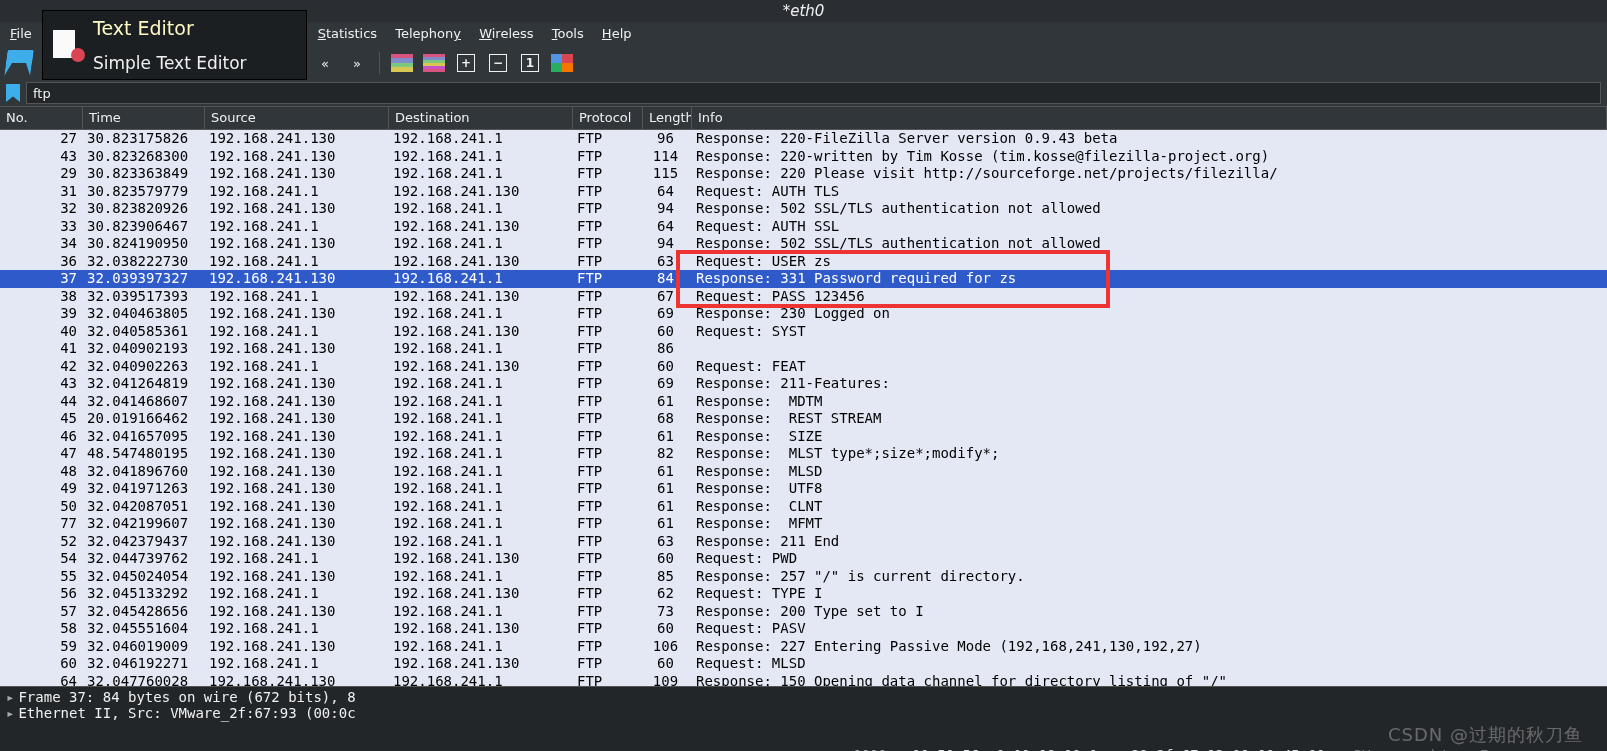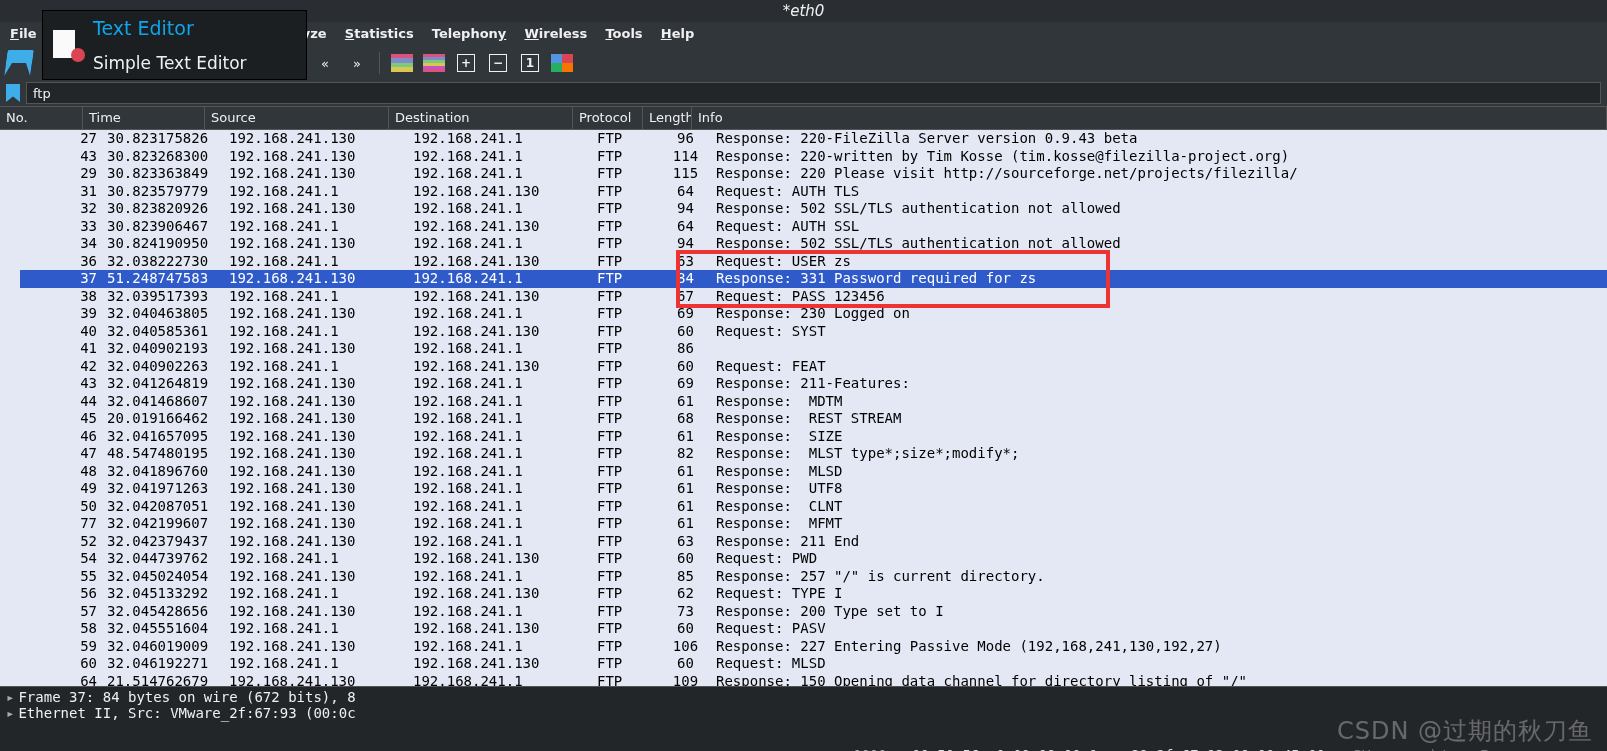--- a/index.html
+++ b/index.html
@@ -34,30 +34,30 @@
   margin: 0 10px;
   position: relative;
 }
 .task-tooltip .ticon .page {
   width: 22px; height: 28px; background: #fafafa; position: absolute;
 }
 .task-tooltip .ticon .no {
   position: absolute; width: 14px; height: 14px; border-radius: 50%;
   background: #da4453; right: -2px; bottom: -2px;
 }
-.task-tooltip .tt-text .ln1 { font-size: 19px; font-weight: 500; color: #0ea5e9; }
+.task-tooltip .tt-text .ln1 { font-size: 19px; font-weight: 500; color: #fef9c3; }
 .task-tooltip .tt-text .ln2 { font-size: 17px; color: #eff0f1; margin-top: 14px;}
 .menubar {
   height: 24px; line-height: 24px;
   background: #31363b;
   color: #eff0f1;
   padding-left: 10px;
   font-size: 13px;
 }
-.menubar span { margin-right: 14px; cursor: default; font-weight: bold; }
+.menubar span { margin-right: 14px; cursor: default; }
 .menubar span u { text-decoration: underline; }
 .toolbar {
   height: 34px;
   background: #31363b;
   display: flex; align-items: center;
   padding: 0 6px;
 }
 .toolbar .fin {
   width: 26px; height: 26px;
   border-top: 13px solid #3daee9;
@@ -122,21 +122,20 @@
   background: #e3e8f4;
   color: #000;
   font-family: "DejaVu Sans Mono","Liberation Mono",monospace;
   font-size: 14px;
   position: relative;
 }
 .row {
   height: 17.5px; line-height: 17.5px;
   display:flex;
   white-space: pre;
-  margin-left: 20px;
 }
 .row.sel { background: #2f5ac9; color: #fff; }
 .row .cell { overflow: hidden; }
 .c-no   { width: 83px; text-align: right; padding-right:6px;}
 .c-time { width: 122px; padding-left:4px;}
 .c-src  { width: 184px; padding-left:4px;}
 .c-dst  { width: 184px; padding-left:4px;}
 .c-proto{ width: 70px;  padding-left:4px;}
 .c-len  { width: 49px;  text-align: center; padding-right:4px;}
 .c-info { flex:1; padding-left:4px;}
@@ -160,23 +159,23 @@
 .hexpane {
   position:absolute; right:0; bottom:0; height:38px; width:760px;
   background:#232629;color:#777;
   font-family:"DejaVu Sans Mono",monospace;font-size:14px;
   white-space:pre; padding:2px 6px;
 }
 .hexpane .grp1{color:#aaa}
 .hexpane .grp2{color:#ddd}
 .hexpane .asc{color:#777;margin-left:20px;}
 .watermark {
-  position:absolute; right:14px; bottom:4px;
+  position:absolute; right:24px; bottom:4px;
   color:rgba(230,230,230,0.35);
-  font-size:24px;
+  font-size:18px;
   font-family:"DejaVu Sans",sans-serif;
   letter-spacing:1px;
   z-index:200;
 }
 </style>
 </head>
 <body>
 
 <div class="titlebar">*eth0</div>
 
@@ -257,21 +256,21 @@
 <div class="packet-list" id="packet-list">
   <div class="highlight-box" style="top:120px;left:676px;width:434px;height:58px;"></div>
 <div class="row"><div class="cell c-no">27</div><div class="cell c-time">30.823175826</div><div class="cell c-src">192.168.241.130</div><div class="cell c-dst">192.168.241.1</div><div class="cell c-proto">FTP</div><div class="cell c-len">96</div><div class="cell c-info">Response: 220-FileZilla Server version 0.9.43 beta</div></div>
     <div class="row"><div class="cell c-no">43</div><div class="cell c-time">30.823268300</div><div class="cell c-src">192.168.241.130</div><div class="cell c-dst">192.168.241.1</div><div class="cell c-proto">FTP</div><div class="cell c-len">114</div><div class="cell c-info">Response: 220-written by Tim Kosse (tim.kosse@filezilla-project.org)</div></div>
     <div class="row"><div class="cell c-no">29</div><div class="cell c-time">30.823363849</div><div class="cell c-src">192.168.241.130</div><div class="cell c-dst">192.168.241.1</div><div class="cell c-proto">FTP</div><div class="cell c-len">115</div><div class="cell c-info">Response: 220 Please visit http://sourceforge.net/projects/filezilla/</div></div>
     <div class="row"><div class="cell c-no">31</div><div class="cell c-time">30.823579779</div><div class="cell c-src">192.168.241.1</div><div class="cell c-dst">192.168.241.130</div><div class="cell c-proto">FTP</div><div class="cell c-len">64</div><div class="cell c-info">Request: AUTH TLS</div></div>
     <div class="row"><div class="cell c-no">32</div><div class="cell c-time">30.823820926</div><div class="cell c-src">192.168.241.130</div><div class="cell c-dst">192.168.241.1</div><div class="cell c-proto">FTP</div><div class="cell c-len">94</div><div class="cell c-info">Response: 502 SSL/TLS authentication not allowed</div></div>
     <div class="row"><div class="cell c-no">33</div><div class="cell c-time">30.823906467</div><div class="cell c-src">192.168.241.1</div><div class="cell c-dst">192.168.241.130</div><div class="cell c-proto">FTP</div><div class="cell c-len">64</div><div class="cell c-info">Request: AUTH SSL</div></div>
     <div class="row"><div class="cell c-no">34</div><div class="cell c-time">30.824190950</div><div class="cell c-src">192.168.241.130</div><div class="cell c-dst">192.168.241.1</div><div class="cell c-proto">FTP</div><div class="cell c-len">94</div><div class="cell c-info">Response: 502 SSL/TLS authentication not allowed</div></div>
     <div class="row"><div class="cell c-no">36</div><div class="cell c-time">32.038222730</div><div class="cell c-src">192.168.241.1</div><div class="cell c-dst">192.168.241.130</div><div class="cell c-proto">FTP</div><div class="cell c-len">63</div><div class="cell c-info">Request: USER zs</div></div>
-    <div class="row sel"><div class="cell c-no">37</div><div class="cell c-time">51.248747583</div><div class="cell c-src">192.168.241.130</div><div class="cell c-dst">192.168.241.1</div><div class="cell c-proto">FTP</div><div class="cell c-len">84</div><div class="cell c-info">Response: 331 Password required for zs</div></div>
+    <div class="row sel"><div class="cell c-no">37</div><div class="cell c-time">32.039397327</div><div class="cell c-src">192.168.241.130</div><div class="cell c-dst">192.168.241.1</div><div class="cell c-proto">FTP</div><div class="cell c-len">84</div><div class="cell c-info">Response: 331 Password required for zs</div></div>
     <div class="row"><div class="cell c-no">38</div><div class="cell c-time">32.039517393</div><div class="cell c-src">192.168.241.1</div><div class="cell c-dst">192.168.241.130</div><div class="cell c-proto">FTP</div><div class="cell c-len">67</div><div class="cell c-info">Request: PASS 123456</div></div>
     <div class="row"><div class="cell c-no">39</div><div class="cell c-time">32.040463805</div><div class="cell c-src">192.168.241.130</div><div class="cell c-dst">192.168.241.1</div><div class="cell c-proto">FTP</div><div class="cell c-len">69</div><div class="cell c-info">Response: 230 Logged on</div></div>
     <div class="row"><div class="cell c-no">40</div><div class="cell c-time">32.040585361</div><div class="cell c-src">192.168.241.1</div><div class="cell c-dst">192.168.241.130</div><div class="cell c-proto">FTP</div><div class="cell c-len">60</div><div class="cell c-info">Request: SYST</div></div>
     <div class="row"><div class="cell c-no">41</div><div class="cell c-time">32.040902193</div><div class="cell c-src">192.168.241.130</div><div class="cell c-dst">192.168.241.1</div><div class="cell c-proto">FTP</div><div class="cell c-len">86</div></div>
     <div class="row"><div class="cell c-no">42</div><div class="cell c-time">32.040902263</div><div class="cell c-src">192.168.241.1</div><div class="cell c-dst">192.168.241.130</div><div class="cell c-proto">FTP</div><div class="cell c-len">60</div><div class="cell c-info">Request: FEAT</div></div>
     <div class="row"><div class="cell c-no">43</div><div class="cell c-time">32.041264819</div><div class="cell c-src">192.168.241.130</div><div class="cell c-dst">192.168.241.1</div><div class="cell c-proto">FTP</div><div class="cell c-len">69</div><div class="cell c-info">Response: 211-Features:</div></div>
     <div class="row"><div class="cell c-no">44</div><div class="cell c-time">32.041468607</div><div class="cell c-src">192.168.241.130</div><div class="cell c-dst">192.168.241.1</div><div class="cell c-proto">FTP</div><div class="cell c-len">61</div><div class="cell c-info">Response:  MDTM</div></div>
     <div class="row"><div class="cell c-no">45</div><div class="cell c-time">20.019166462</div><div class="cell c-src">192.168.241.130</div><div class="cell c-dst">192.168.241.1</div><div class="cell c-proto">FTP</div><div class="cell c-len">68</div><div class="cell c-info">Response:  REST STREAM</div></div>
     <div class="row"><div class="cell c-no">46</div><div class="cell c-time">32.041657095</div><div class="cell c-src">192.168.241.130</div><div class="cell c-dst">192.168.241.1</div><div class="cell c-proto">FTP</div><div class="cell c-len">61</div><div class="cell c-info">Response:  SIZE</div></div>
     <div class="row"><div class="cell c-no">47</div><div class="cell c-time">48.547480195</div><div class="cell c-src">192.168.241.130</div><div class="cell c-dst">192.168.241.1</div><div class="cell c-proto">FTP</div><div class="cell c-len">82</div><div class="cell c-info">Response:  MLST type*;size*;modify*;</div></div>
@@ -280,21 +279,21 @@
     <div class="row"><div class="cell c-no">50</div><div class="cell c-time">32.042087051</div><div class="cell c-src">192.168.241.130</div><div class="cell c-dst">192.168.241.1</div><div class="cell c-proto">FTP</div><div class="cell c-len">61</div><div class="cell c-info">Response:  CLNT</div></div>
     <div class="row"><div class="cell c-no">77</div><div class="cell c-time">32.042199607</div><div class="cell c-src">192.168.241.130</div><div class="cell c-dst">192.168.241.1</div><div class="cell c-proto">FTP</div><div class="cell c-len">61</div><div class="cell c-info">Response:  MFMT</div></div>
     <div class="row"><div class="cell c-no">52</div><div class="cell c-time">32.042379437</div><div class="cell c-src">192.168.241.130</div><div class="cell c-dst">192.168.241.1</div><div class="cell c-proto">FTP</div><div class="cell c-len">63</div><div class="cell c-info">Response: 211 End</div></div>
     <div class="row"><div class="cell c-no">54</div><div class="cell c-time">32.044739762</div><div class="cell c-src">192.168.241.1</div><div class="cell c-dst">192.168.241.130</div><div class="cell c-proto">FTP</div><div class="cell c-len">60</div><div class="cell c-info">Request: PWD</div></div>
     <div class="row"><div class="cell c-no">55</div><div class="cell c-time">32.045024054</div><div class="cell c-src">192.168.241.130</div><div class="cell c-dst">192.168.241.1</div><div class="cell c-proto">FTP</div><div class="cell c-len">85</div><div class="cell c-info">Response: 257 "/" is current directory.</div></div>
     <div class="row"><div class="cell c-no">56</div><div class="cell c-time">32.045133292</div><div class="cell c-src">192.168.241.1</div><div class="cell c-dst">192.168.241.130</div><div class="cell c-proto">FTP</div><div class="cell c-len">62</div><div class="cell c-info">Request: TYPE I</div></div>
     <div class="row"><div class="cell c-no">57</div><div class="cell c-time">32.045428656</div><div class="cell c-src">192.168.241.130</div><div class="cell c-dst">192.168.241.1</div><div class="cell c-proto">FTP</div><div class="cell c-len">73</div><div class="cell c-info">Response: 200 Type set to I</div></div>
     <div class="row"><div class="cell c-no">58</div><div class="cell c-time">32.045551604</div><div class="cell c-src">192.168.241.1</div><div class="cell c-dst">192.168.241.130</div><div class="cell c-proto">FTP</div><div class="cell c-len">60</div><div class="cell c-info">Request: PASV</div></div>
     <div class="row"><div class="cell c-no">59</div><div class="cell c-time">32.046019009</div><div class="cell c-src">192.168.241.130</div><div class="cell c-dst">192.168.241.1</div><div class="cell c-proto">FTP</div><div class="cell c-len">106</div><div class="cell c-info">Response: 227 Entering Passive Mode (192,168,241,130,192,27)</div></div>
     <div class="row"><div class="cell c-no">60</div><div class="cell c-time">32.046192271</div><div class="cell c-src">192.168.241.1</div><div class="cell c-dst">192.168.241.130</div><div class="cell c-proto">FTP</div><div class="cell c-len">60</div><div class="cell c-info">Request: MLSD</div></div>
-    <div class="row"><div class="cell c-no">64</div><div class="cell c-time">21.514762679</div><div class="cell c-src">192.168.241.130</div><div class="cell c-dst">192.168.241.1</div><div class="cell c-proto">FTP</div><div class="cell c-len">109</div><div class="cell c-info">Response: 150 Opening data channel for directory listing of "/"</div></div>
+    <div class="row"><div class="cell c-no">64</div><div class="cell c-time">32.047760028</div><div class="cell c-src">192.168.241.130</div><div class="cell c-dst">192.168.241.1</div><div class="cell c-proto">FTP</div><div class="cell c-len">109</div><div class="cell c-info">Response: 150 Opening data channel for directory listing of "/"</div></div>
   </div>
 
 <div class="details-pane">
   <div class="ln"><span class="tri">▸</span><span>Frame 37: 84 bytes on wire (672 bits), 8</span></div>
   <div class="ln"><span class="tri">▸</span><span>Ethernet II, Src: VMware_2f:67:93 (00:0c</span></div>
 </div>
 
 <div class="hexpane">
   <div><span class="grp1">0000</span>   <span class="grp2">00 50 56 c0 00 08 00 0c</span>   <span class="grp2">29 2f 67 93 08 00 45 00</span><span class="asc">·PV·····  )/g···E·</span></div>
   

